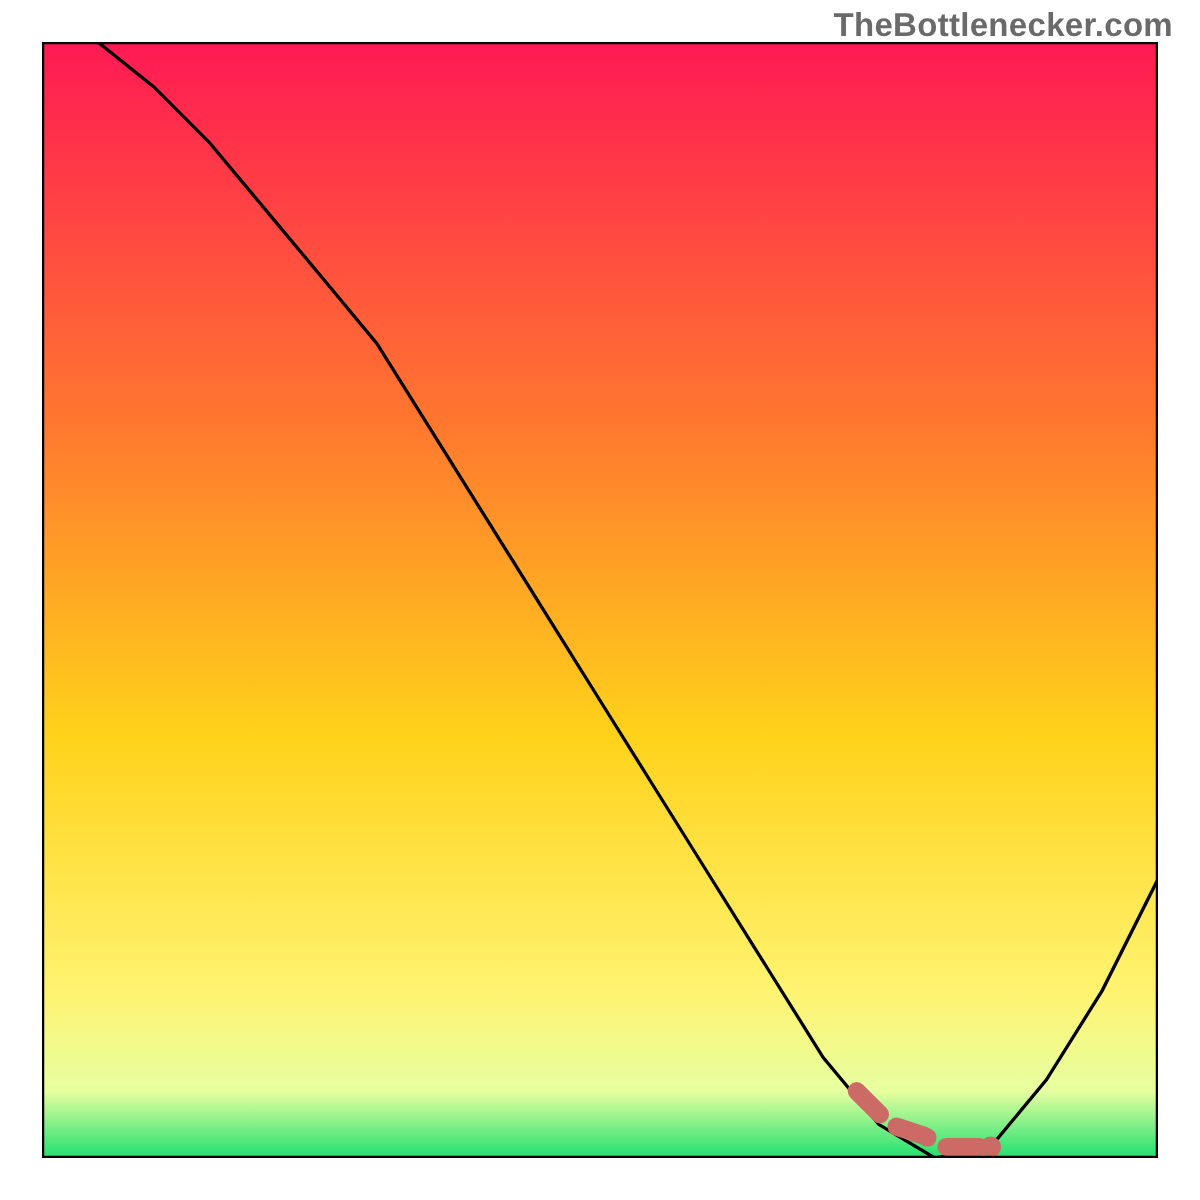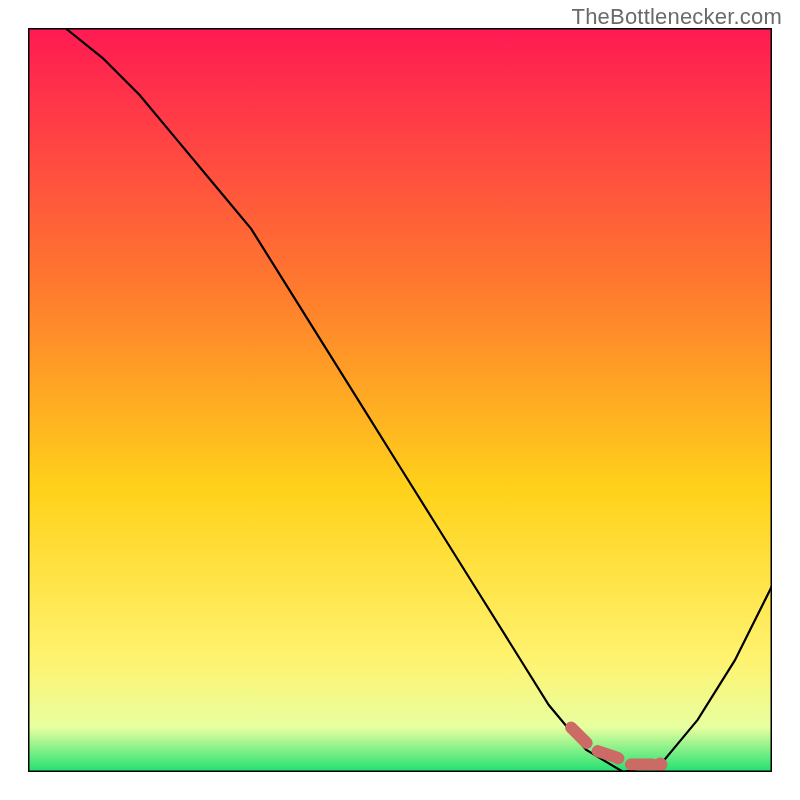--- a/index.html
+++ b/index.html
@@ -13,21 +13,21 @@
   .container {
     position: relative;
     width: 800px;
     height: 800px;
   }
   .watermark {
     position: absolute;
     top: 4px;
     right: 18px;
     font-size: 22px;
-    font-weight: 400;
+    font-weight: 700;
     color: #6a6a6a;
     letter-spacing: 0.2px;
   }
   svg.plot {
     position: absolute;
     top: 28px;
     left: 28px;
     width: 744px;
     height: 744px;
   }

